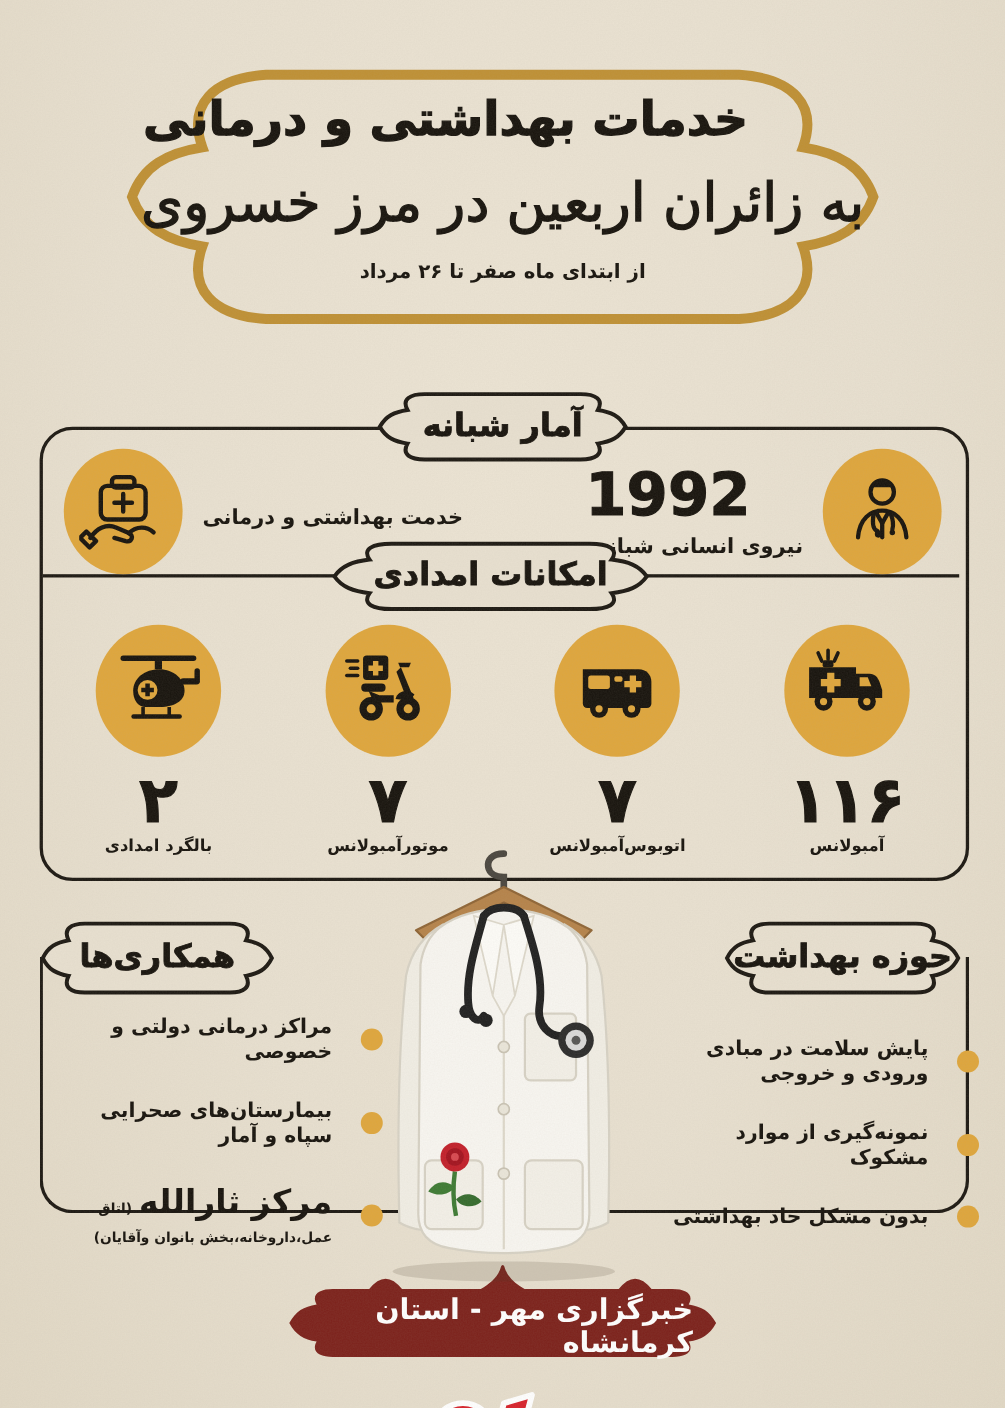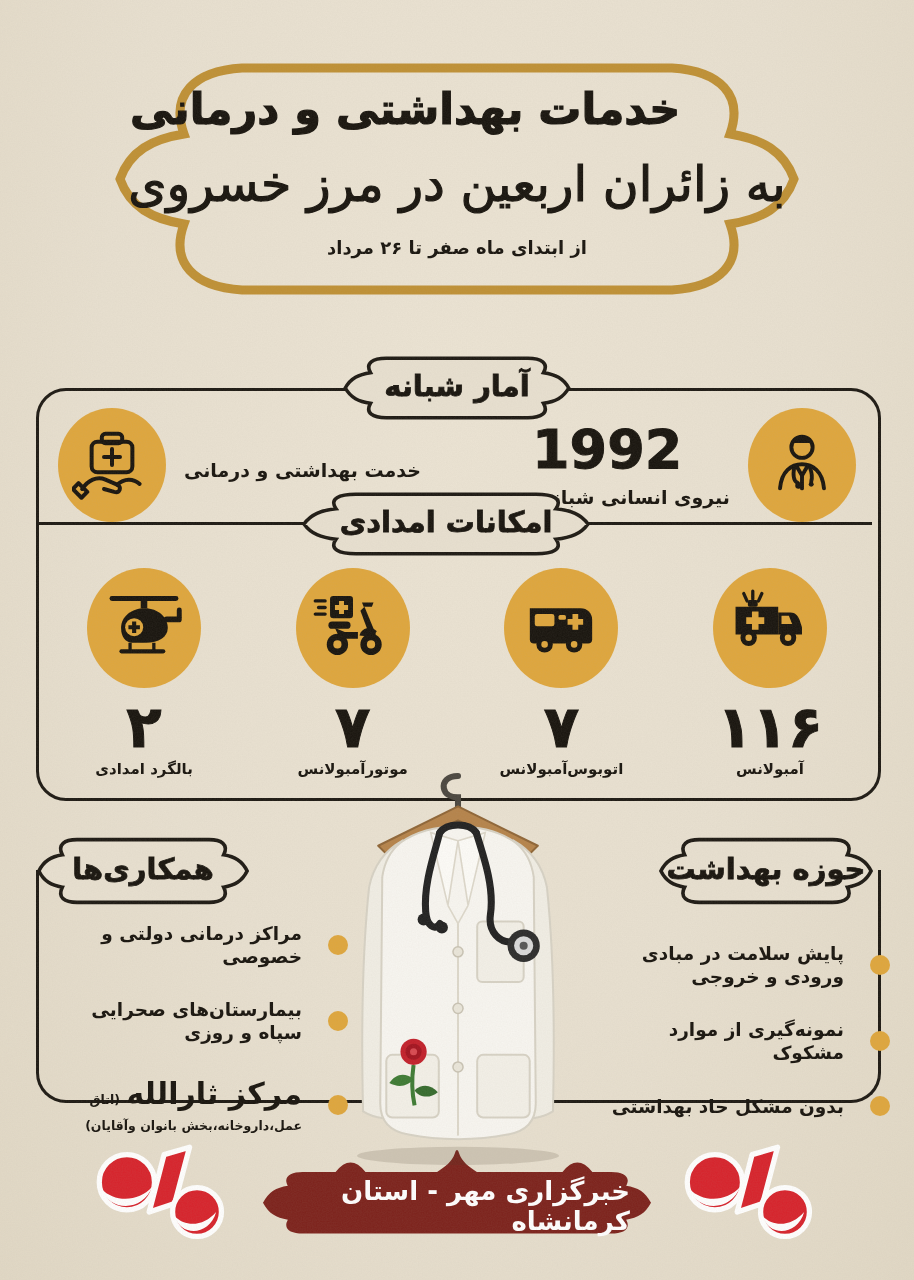--- a/index.html
+++ b/index.html
@@ -48,21 +48,21 @@
   .list-coop{left:48px;top:922px;width:300px;}
   .list-health{left:604px;top:922px;width:286px;margin-top:20px;}
   .li{display:flex;align-items:center;gap:26px;margin-bottom:30px;}
   .dot{width:20px;height:20px;border-radius:50%;background:#dfa63c;flex:0 0 auto;}
   .li-text{font-size:18.5px;font-weight:bold;text-align:right;line-height:1.25;}
   .li-big{font-size:30px;font-weight:bold;}
   .li-small{font-size:12.5px;font-weight:bold;}
   
   .coat{left:324px;top:770px;width:268px;height:404px;z-index:4;}
   
-  .footer{left:0;right:0;top:1140px;height:110px;display:flex;align-items:center;justify-content:center;gap:24px;z-index:3;direction:ltr;}
+  .footer{left:0;right:0;top:1140px;height:110px;display:flex;align-items:center;justify-content:center;gap:24px;z-index:3;direction:ltr;flex-direction:column;}
   .banner{position:relative;width:398px;height:92px;flex:0 0 auto;}
   .banner svg{position:absolute;inset:0;}
   .banner-text{position:absolute;left:26px;right:26px;top:28px;height:58px;display:flex;align-items:center;justify-content:center;
       color:#fff;font-size:26px;font-weight:bold;direction:rtl;}
   .logo{width:142px;height:102px;flex:0 0 auto;}
 </style>
 </head>
 <body>
 
 <div class="poster">
@@ -259,21 +259,21 @@
     </div>
   </div>
 
   <div class="abs list list-coop">
     <div class="li">
       <span class="dot"></span>
       <span class="li-text">مراکز درمانی دولتی و خصوصی</span>
     </div>
     <div class="li">
       <span class="dot"></span>
-      <span class="li-text">بیمارستان‌های صحرایی سپاه و روزی</span>
+      <span class="li-text">بیمارستان‌های صحرایی سپاه و آمار</span>
     </div>
     <div class="li">
       <span class="dot"></span>
       <span class="li-text"><span class="li-big">مرکز ثارالله</span>
         <span class="li-small">(اتاق عمل،داروخانه،بخش بانوان وآقایان)</span></span>
     </div>
   </div>
 
   <svg class="abs coat" viewBox="0 0 262 400">
     <ellipse cx="131" cy="382" rx="100" ry="9" fill="rgba(70,58,35,0.16)"></ellipse>

